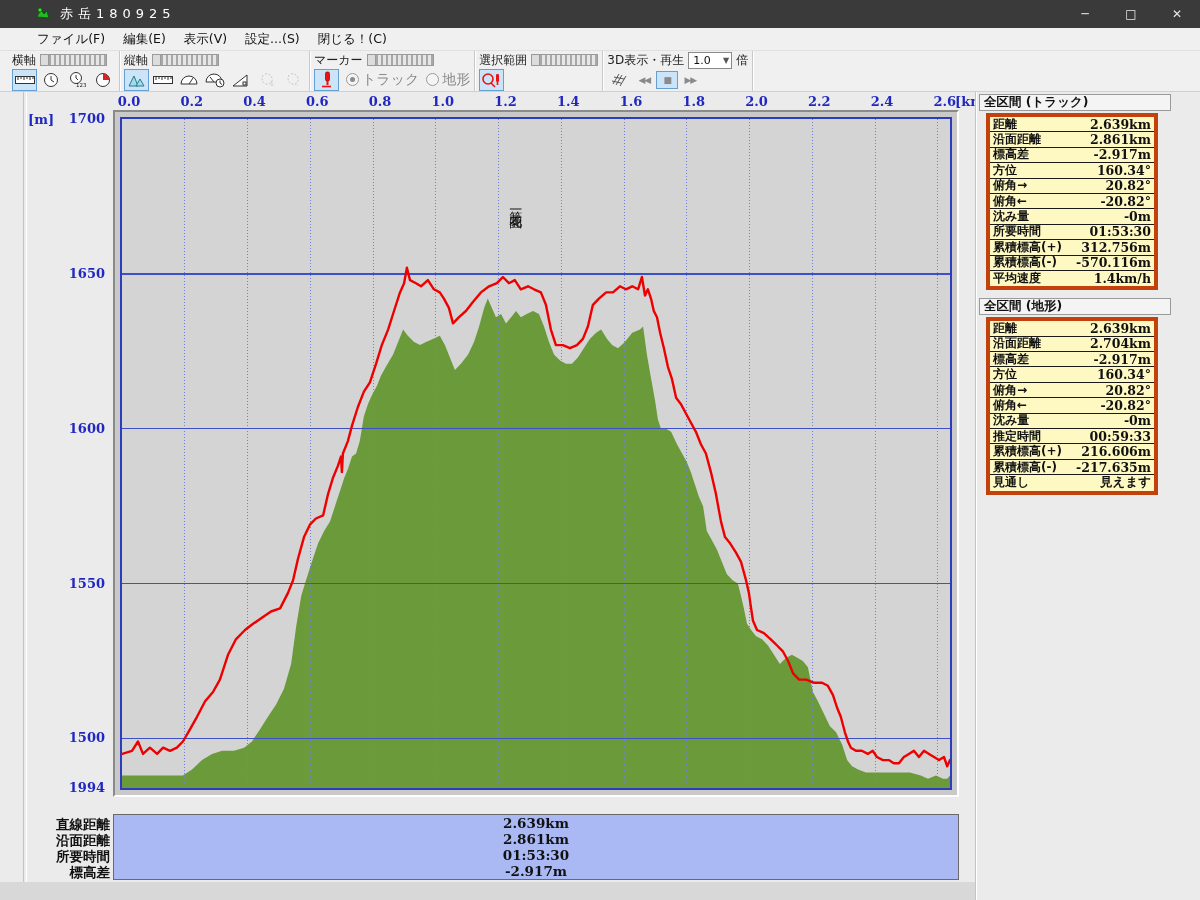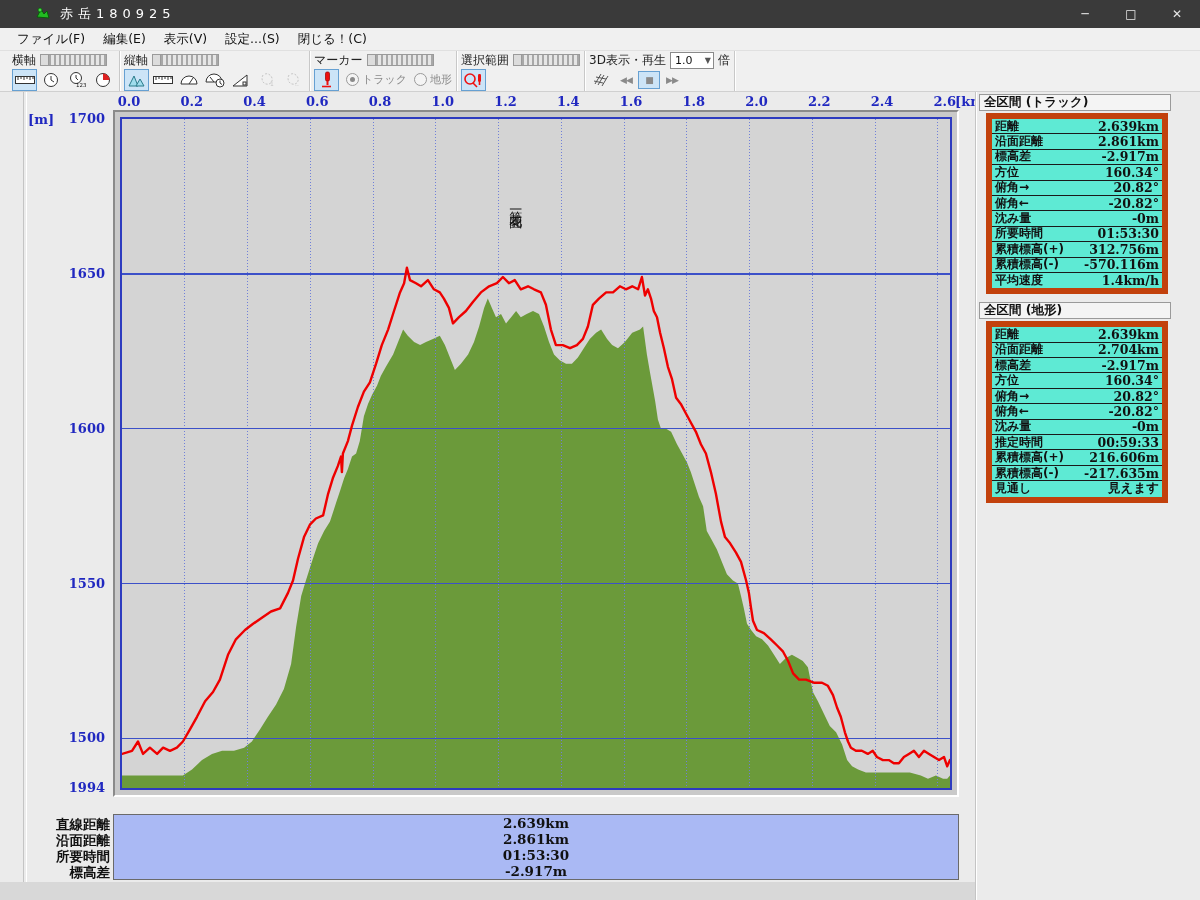--- a/index.html
+++ b/index.html
@@ -11,37 +11,37 @@
             display:flex;align-items:center;color:#fff;}
   .titlebar .appicon{width:18px;height:18px;margin:0 8px 0 34px;}
   .titlebar .title{font-size:13px;letter-spacing:5px;color:#fff;}
   .wbtns{position:absolute;right:0;top:0;height:28px;display:flex;}
   .wbtn{width:46px;height:28px;display:flex;align-items:center;justify-content:center;
         color:#e8e8e8;font-size:12px;}
   
   .menubar{position:absolute;left:0;top:28px;width:1200px;height:23px;background:#f0f0f0;
            display:flex;align-items:center;font-size:12.5px;color:#111;border-bottom:1px solid #e0e0e0;}
   .menuitem{padding:0 9px;height:100%;display:flex;align-items:center;}
-  .menubar{padding-left:8px;box-sizing:border-box;}
+  .menubar{padding-left:28px;box-sizing:border-box;}
   
   .toolbar{position:absolute;left:0;top:51px;width:1200px;height:41px;background:#f0f0f0;
            border-bottom:1px solid #d0d0d0;display:flex;padding-left:8px;box-sizing:border-box;}
   .tgroup{height:100%;border-right:1px solid #c8c8c8;box-shadow:1px 0 0 #fff;
           padding:1px 4px 0 4px;box-sizing:border-box;position:relative;}
   .trow1{height:16px;display:flex;align-items:center;gap:4px;}
   .trow2{height:23px;display:flex;align-items:center;gap:1px;}
   .tlabel{font-size:12px;color:#222;white-space:nowrap;}
   .tslider{display:flex;align-items:center;height:12px;}
   .tslider .sbtn{width:9px;height:12px;background:#dcdcdc;border:1px solid #9a9a9a;box-sizing:border-box;}
   .tslider .strack{width:58px;height:12px;border:1px solid #9a9a9a;border-left:none;box-sizing:border-box;
         background:repeating-linear-gradient(90deg,#a8a8a8 0 2px,#e6e6e6 2px 5px);}
   .tbtn{width:25px;height:22px;display:flex;align-items:center;justify-content:center;box-sizing:border-box;}
   .tbtn.sel{background:#cce4f7;border:1px solid #66a0d2;}
   .tbtn.dis{opacity:.5;}
-  .radio{display:flex;align-items:center;gap:3px;font-size:11px;color:#8a8a8a;margin-left:6px;justify-content:center;}
+  .radio{display:flex;align-items:center;gap:3px;font-size:14px;color:#8a8a8a;margin-left:6px;justify-content:center;}
   .radio .rc{width:11px;height:11px;border-radius:50%;border:1px solid #9a9a9a;background:#f4f4f4;
              display:flex;align-items:center;justify-content:center;}
   .radio .rc .dot{width:5px;height:5px;border-radius:50%;background:#8a8a8a;}
   .speedbox{width:44px;height:17px;background:#fff;border:1px solid #8a8a8a;font-size:11px;
             display:flex;align-items:center;justify-content:space-between;padding:0 2px 0 4px;box-sizing:border-box;color:#111;}
   .speedbox .arr{font-size:8px;color:#555;}
   .pbtn{width:22px;height:18px;display:flex;align-items:center;justify-content:center;
         font-size:9px;color:#8a8a8a;letter-spacing:-1px;}
   .pbtn.sel{background:#cce4f7;border:1px solid #66a0d2;box-sizing:border-box;}
   
@@ -76,21 +76,21 @@
   .seg-values .v{text-align:center;font-family:"DejaVu Serif","Liberation Serif",serif;font-weight:bold;
       font-size:13.5px;color:#111;line-height:16px;}
   .seg-labels{position:absolute;left:20px;top:724px;width:90px;}
   .seg-labels .l{text-align:right;font-size:13.5px;font-weight:bold;color:#111;line-height:16px;}
   .bottomstrip{position:absolute;left:0;top:790px;width:1200px;height:18px;background:#d8d8d8;}
   
   .rpanel{position:absolute;left:975px;top:92px;width:225px;height:808px;background:#ebebeb;
           border-left:1px solid #c4c4c4;box-shadow:inset 1px 0 0 #fff;}
   .stat-header{margin:2px 30px 2px 3px;height:17px;background:#f4f4f4;border:1px solid #9a9a9a;
       font-size:12.5px;font-weight:bold;color:#111;display:flex;align-items:center;padding-left:4px;box-sizing:border-box;}
-  .stat-table{margin:0 33px 8px 10px;border:6px solid #c2410c;background:#5eead4;}
+  .stat-table{margin:0 43px 8px 10px;border:4px solid #c2410c;background:#fef9c3;}
   .stat-row{display:flex;justify-content:space-between;align-items:center;height:15.4px;
       border-bottom:1px solid #1a1a1a;padding:0 3px;box-sizing:border-box;}
   .stat-row:last-child{border-bottom:none;}
   .stat-label{font-size:12px;font-weight:bold;color:#111;white-space:nowrap;}
   .stat-value{font-family:"DejaVu Serif","Liberation Serif",serif;font-weight:bold;font-size:12.5px;
       color:#111;white-space:nowrap;}
 </style>
 </head>
 <body>
 

